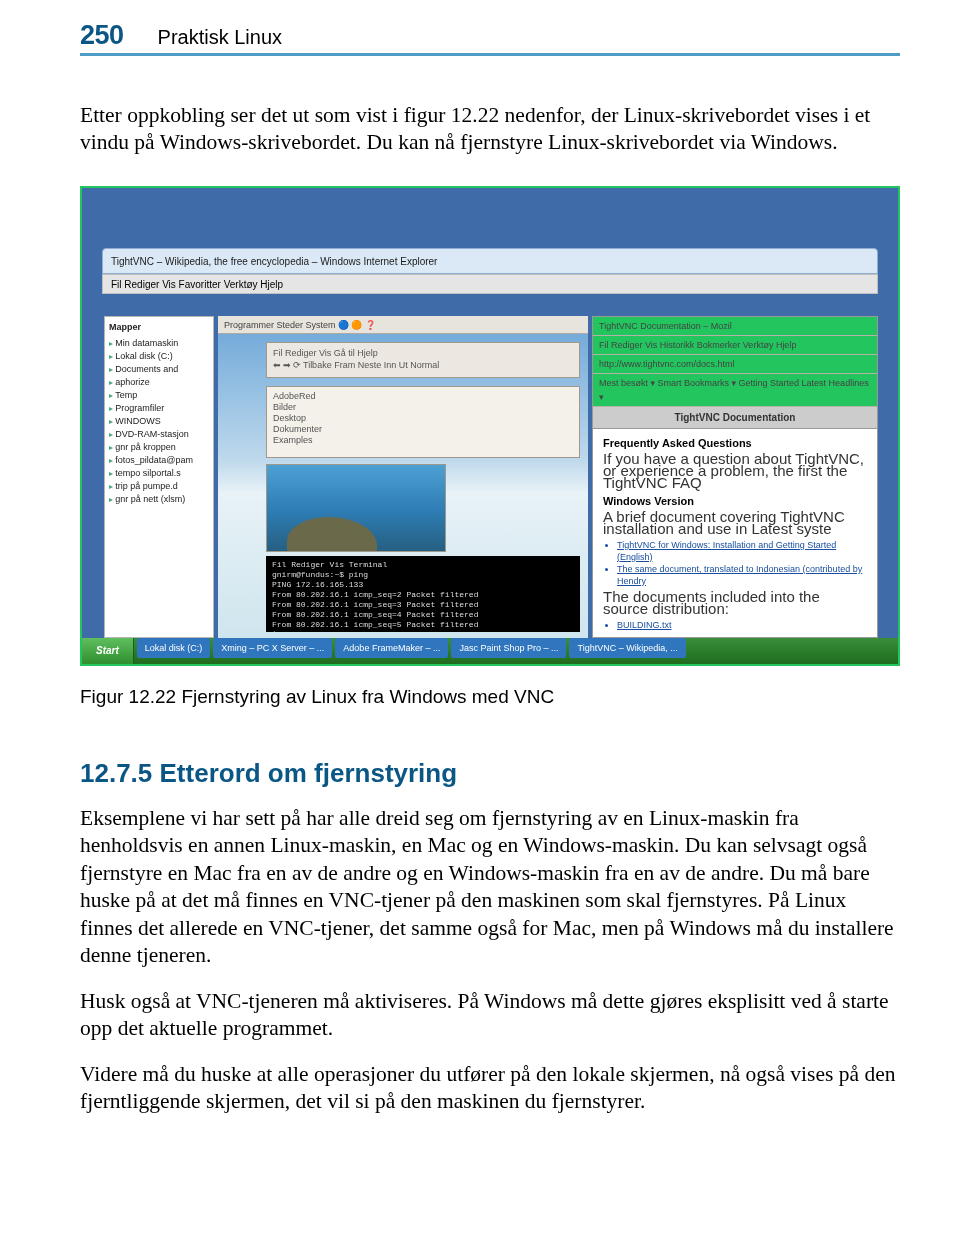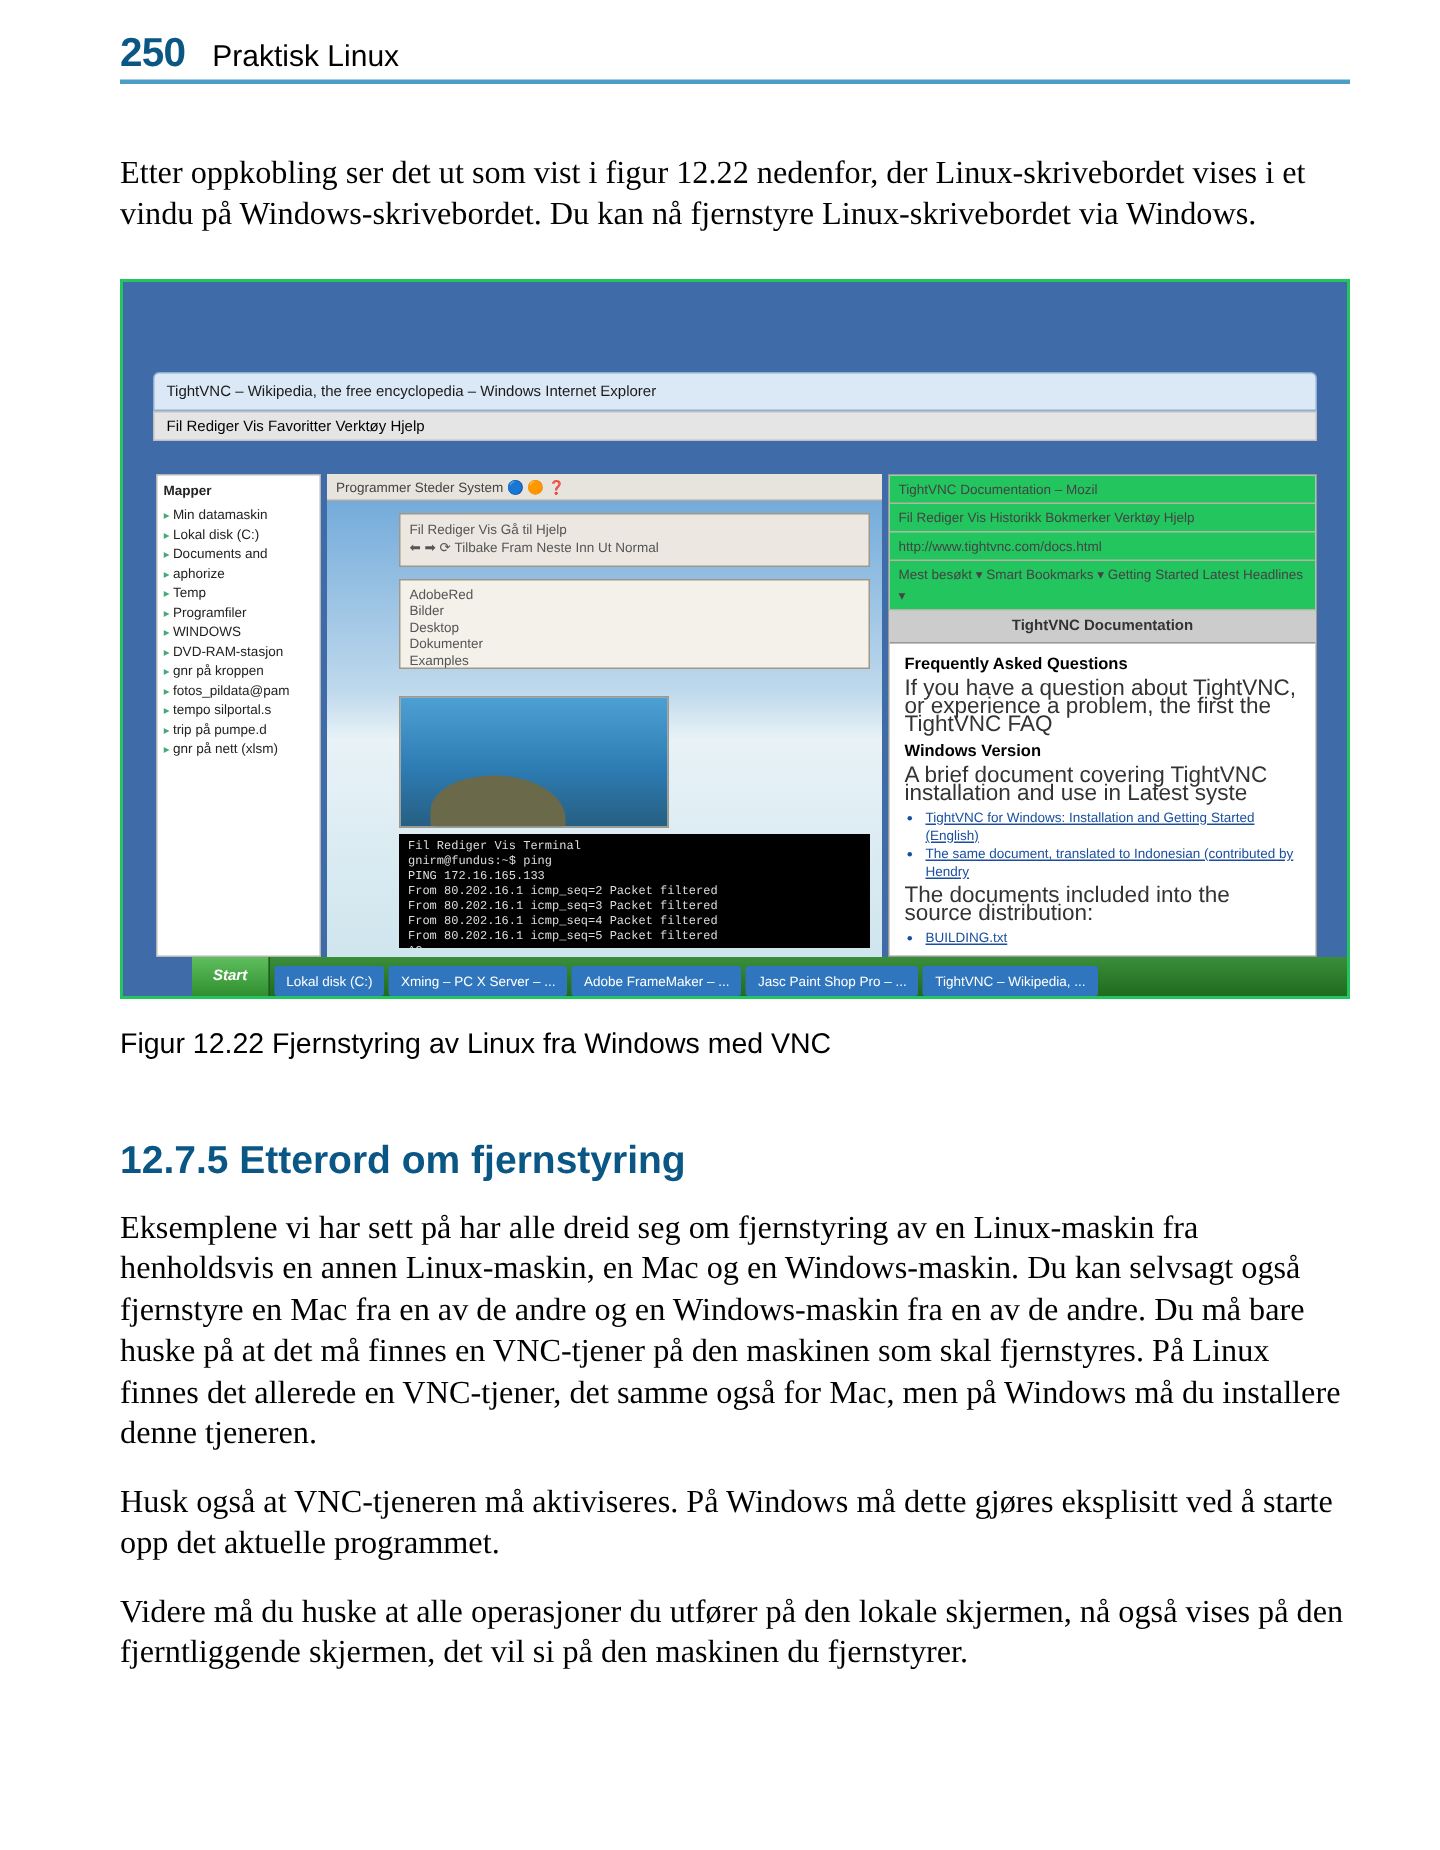--- a/index.html
+++ b/index.html
@@ -9,21 +9,21 @@
     width: 960px;
     margin: 0 auto;
     color: #000;
   }
   .page {
     padding: 20px 60px 40px 80px;
   }
   .header-row {
     display: flex;
     align-items: baseline;
-    gap: 18px;
+    gap: 34px;
     margin-bottom: 2px;
   }
   .page-number {
     font-family: Arial, Helvetica, sans-serif;
     font-size: 27px;
     font-weight: bold;
     color: #0a5684;
     letter-spacing: -0.5px;
   }
   .running-title {
@@ -89,21 +89,21 @@
   .gnome-bar {
     height:18px; background:#e7e3dd; border-bottom:1px solid #b1aaa0;
     font:9px/18px Tahoma, sans-serif; padding-left:6px; color:#444;
   }
   .browser-win {
     position:absolute; top:26px; left:48px; right:8px; height:36px;
     background:#ece8e1; border:1px solid #a09888;
     font:9px/12px Tahoma, sans-serif; padding:4px 6px; color:#555;
   }
   .nautilus {
-    position:absolute; top:70px; left:48px; right:8px; height:60px;
+    position:absolute; top:70px; left:48px; right:8px; height:72px;
     background:#f4f0ea; border:1px solid #a09888;
     font:9px/11px Tahoma, sans-serif; padding:4px 6px; color:#555;
   }
   .island {
     position:absolute; top:148px; left:48px; width:180px; height:88px;
     background: linear-gradient(#4da0d4, #2d7cb3 55%, #265f82);
     border:1px solid #a09888;
     overflow:hidden;
   }
   .island::after {
@@ -133,22 +133,22 @@
     padding:4px 0; margin:-8px -10px 8px -10px; border-bottom:1px solid #999;
   }
   .right-doc h4 { font-size:11px; font-weight:bold; margin:6px 0 3px; color:#000; }
   .right-doc p { font-size:15px; color:#333; margin-bottom:4px; line-height:12px; }
   .right-doc ul { margin:2px 0 4px 14px; }
   .right-doc li { font-size:9px; color:#1a4fa0; text-decoration:underline; line-height:12px; }
   
   .taskbar {
     position:absolute; left:0; right:0; bottom:0; height:26px;
     background: linear-gradient(#3a8e3a, #1f6b1f);
-    display:flex; align-items:flex-end;
-    font:10px/26px Tahoma, sans-serif; color:#fff;margin-left:46px;
+    display:flex; align-items:flex-start;
+    font:10px/26px Tahoma, sans-serif; color:#fff;
   }
   .start-btn {
     background: linear-gradient(#5fbf5f,#2f8f2f);
     padding:0 14px; height:100%; font-style:italic; font-weight:bold;
     border-right:1px solid #1c5c1c;
   }
   .task { background:#2f76be; margin-left:3px; padding:0 8px; height:20px; line-height:20px; border-radius:2px; font-size:9px; }
   
   .fig-caption {
     font-family: Arial, Helvetica, sans-serif;

